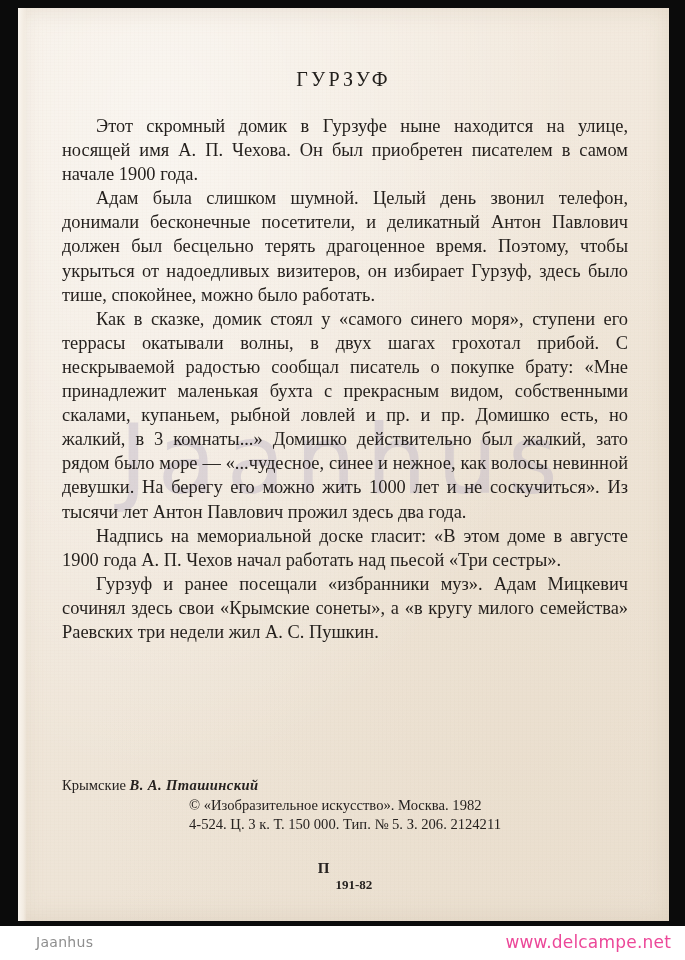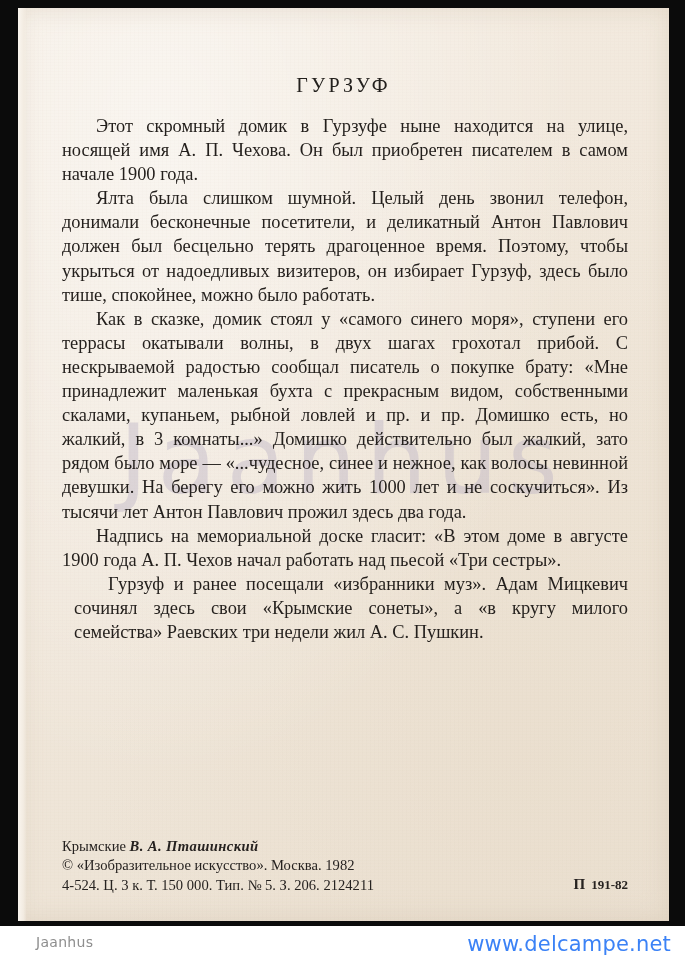--- a/index.html
+++ b/index.html
@@ -90,21 +90,21 @@
   
   .content {
     position: absolute;
     left: 0; top: 0;
     width: 651px; height: 913px;
   }
 
   .title {
     position: absolute;
     left: 0;
-    top: 66px;
+    top: 60px;
     width: 651px;
     text-align: center;
     font-size: 20px;
     letter-spacing: 3.2px;
     color: #23201d;
     font-family: "Liberation Serif", "DejaVu Serif", serif;
   }
 
   .body-text {
     position: absolute;
@@ -117,21 +117,21 @@
     color: #231f1c;
     -webkit-hyphens: none;
     hyphens: none;
   }
 
   .body-text p {
     margin: 0;
     text-indent: 34px;
     text-align: justify;
   }
-  .body-text p:last-child { text-align: justify; margin-left: 12px; }
+  .body-text p:last-child { text-align: justify; }
 
   
   .body-text p {
     text-align-last: left;
   }
 
   
   .imprint {
     position: absolute;
     left: 44px;
@@ -143,22 +143,23 @@
   }
   .imprint .artist-label { }
   .imprint .artist-name {
     font-style: italic;
     font-weight: 600;
     letter-spacing: 0.4px;
     margin-top: 40px;
   }
   .imprint-row {
     display: flex;
-    align-items: flex-end;
+    align-items: center;
     justify-content: space-between;
+    flex-direction: column;
   }
   .imprint-left { }
   .imprint-line { white-space: nowrap; }
 
   
   .code-block {
     display: flex;
     align-items: center;
     margin-top: 8px;
     margin-right: 0px;
@@ -180,20 +181,21 @@
   .fraction .num { padding: 0 3px 0px 3px; }
   .fraction .den {
     padding: 0px 3px 0 3px;
     border-top: 1.4px solid #262220;
   }
   .code-suffix {
     font-weight: 700;
     align-self: flex-end;
     margin-bottom: 1px;
     margin-left: 1px;
+    margin-top: 32px;
   }
 
   
   .bottom-strip {
     position: absolute;
     left: 0;
     top: 926px;
     width: 685px;
     height: 34px;
     background: #ffffff;
@@ -205,22 +207,22 @@
     font-family: "DejaVu Sans", "Liberation Sans", sans-serif;
     font-size: 14px;
     color: #8e8e8e;
     letter-spacing: 0.3px;
   }
   .strip-right {
     position: absolute;
     right: 14px;
     top: 6px;
     font-family: "DejaVu Sans", "Liberation Sans", sans-serif;
-    font-size: 21px;
-    color: #3b82f6;
+    font-size: 17px;
+    color: #ec4899;
     letter-spacing: 0.2px;
   }
 </style>
 </head>
 <body>
 
 <div id="scan">
 
   <div class="scan-backdrop"></div>
 
@@ -228,21 +230,21 @@
     <div class="grain"></div>
 
     <div class="wm-big">Jaanhus</div>
 
     <div class="content">
 
       <div class="title">ГУРЗУФ</div>
 
       <div class="body-text">
         <p>Этот скромный домик в Гурзуфе ныне находится на улице, носящей имя А. П. Чехова. Он был приобретен писателем в самом начале 1900 года.</p>
-        <p>Ялта была слишком шумной. Целый день звонил телефон, донимали бесконечные посетители, и деликатный Антон Павлович должен был бесцельно терять драгоценное время. Поэтому, чтобы укрыться от надоедливых визитеров, он избирает Гурзуф, здесь было тише, спокойнее, можно было работать.</p>
+        <p>Адам была слишком шумной. Целый день звонил телефон, донимали бесконечные посетители, и деликатный Антон Павлович должен был бесцельно терять драгоценное время. Поэтому, чтобы укрыться от надоедливых визитеров, он избирает Гурзуф, здесь было тише, спокойнее, можно было работать.</p>
         <p>Как в сказке, домик стоял у «самого синего моря», ступени его террасы окатывали волны, в двух шагах грохотал прибой. С нескрываемой радостью сообщал писатель о покупке брату: «Мне принадлежит маленькая бухта с прекрасным видом, собственными скалами, купаньем, рыбной ловлей и пр. и пр. Домишко есть, но жалкий, в 3 комнаты...» Домишко действительно был жалкий, зато рядом было море — «...чудесное, синее и нежное, как волосы невинной девушки. На берегу его можно жить 1000 лет и не соскучиться». Из тысячи лет Антон Павлович прожил здесь два года.</p>
         <p>Надпись на мемориальной доске гласит: «В этом доме в августе 1900 года А. П. Чехов начал работать над пьесой «Три сестры».</p>
         <p>Гурзуф и ранее посещали «избранники муз». Адам Мицкевич сочинял здесь свои «Крымские сонеты», а «в кругу милого семейства» Раевских три недели жил А. С. Пушкин.</p>
       </div>
 
       <div class="imprint">
 
         <div class="imprint-line">
           <span class="artist-label">Крымские</span>
           <span class="artist-name">В. А. Пташинский</span>

